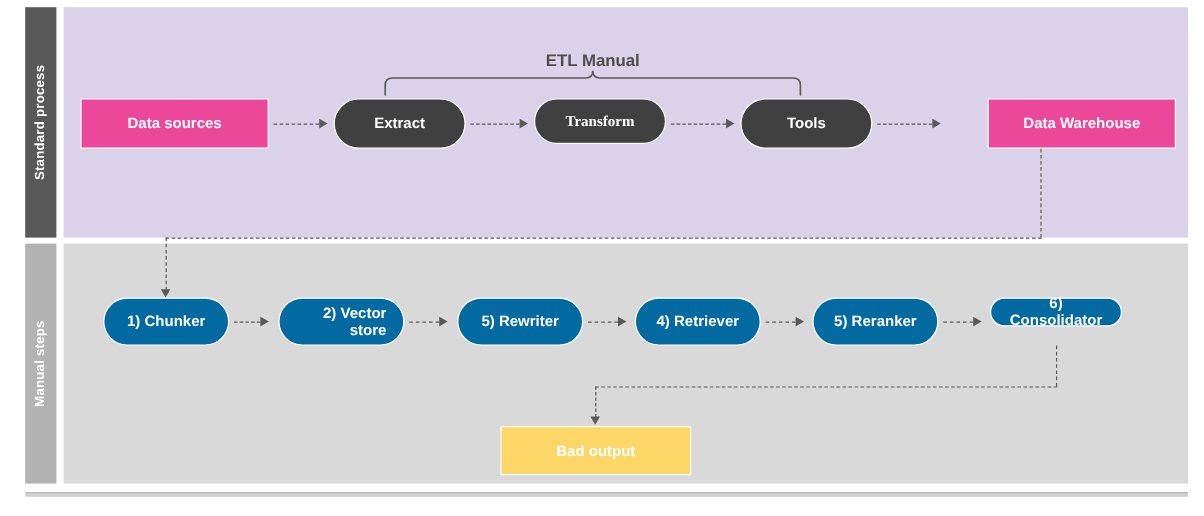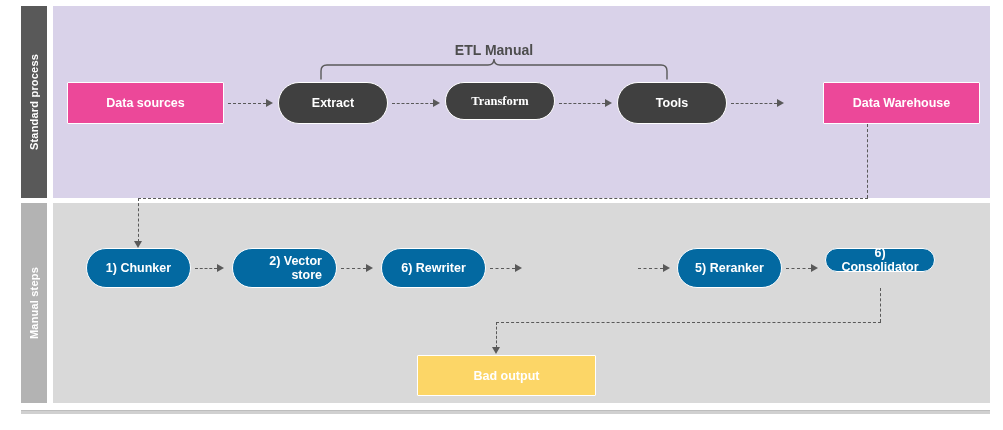--- a/index.html
+++ b/index.html
@@ -178,23 +178,26 @@
 
   <div class="node pill step" style="left:86px; top:248px; width:105px; height:40px;">
     <span>1) Chunker</span>
   </div>
 
   <div class="node pill step" style="left:232px; top:248px; width:105px; height:40px; padding:0 14px;text-align:right;">
     <span>2) Vector store</span>
   </div>
 
   <div class="node pill step" style="left:381px; top:248px; width:105px; height:40px;">
-    <span>6) Rewriter</span>
-  </div>
-
+    <span>5) Rewriter</span>
+  </div>
+
+  <div class="node pill step" style="left:529px; top:248px; width:105px; height:40px;">
+    <span>4) Retriever</span>
+  </div>
 
   <div class="node pill step" style="left:677px; top:248px; width:105px; height:40px;">
     <span>5) Reranker</span>
   </div>
 
   <div class="node pill step" style="left:825px; top:248px; width:110px; height:24px; padding:0 10px;">
     <span>6) Consolidator</span>
   </div>
 
   <div class="conn conn-h" style="left:195px; top:268px; width:22px;"></div>
@@ -210,19 +213,19 @@
   <div class="arrow-r" style="left:663px; top:263.5px;"></div>
 
   <div class="conn conn-h" style="left:786px; top:268px; width:25px;"></div>
   <div class="arrow-r" style="left:811px; top:263.5px;"></div>
 
   <div class="conn conn-v" style="left:880px; top:288px; height:34px;"></div>
   <div class="conn conn-h" style="left:496px; top:322px; width:385px;"></div>
   <div class="conn conn-v" style="left:496px; top:322px; height:26px;"></div>
   <div class="arrow-d" style="left:491.5px; top:347px;"></div>
 
-  <div class="node rect warn" style="left:417px; top:355px; width:179px; height:41px;">
+  <div class="node rect warn" style="left:417px; top:355px; width:159px; height:41px;">
     <span>Bad output</span>
   </div>
 
   <div id="bottom-rule"></div>
 
 </div>
 
 </body></html>

